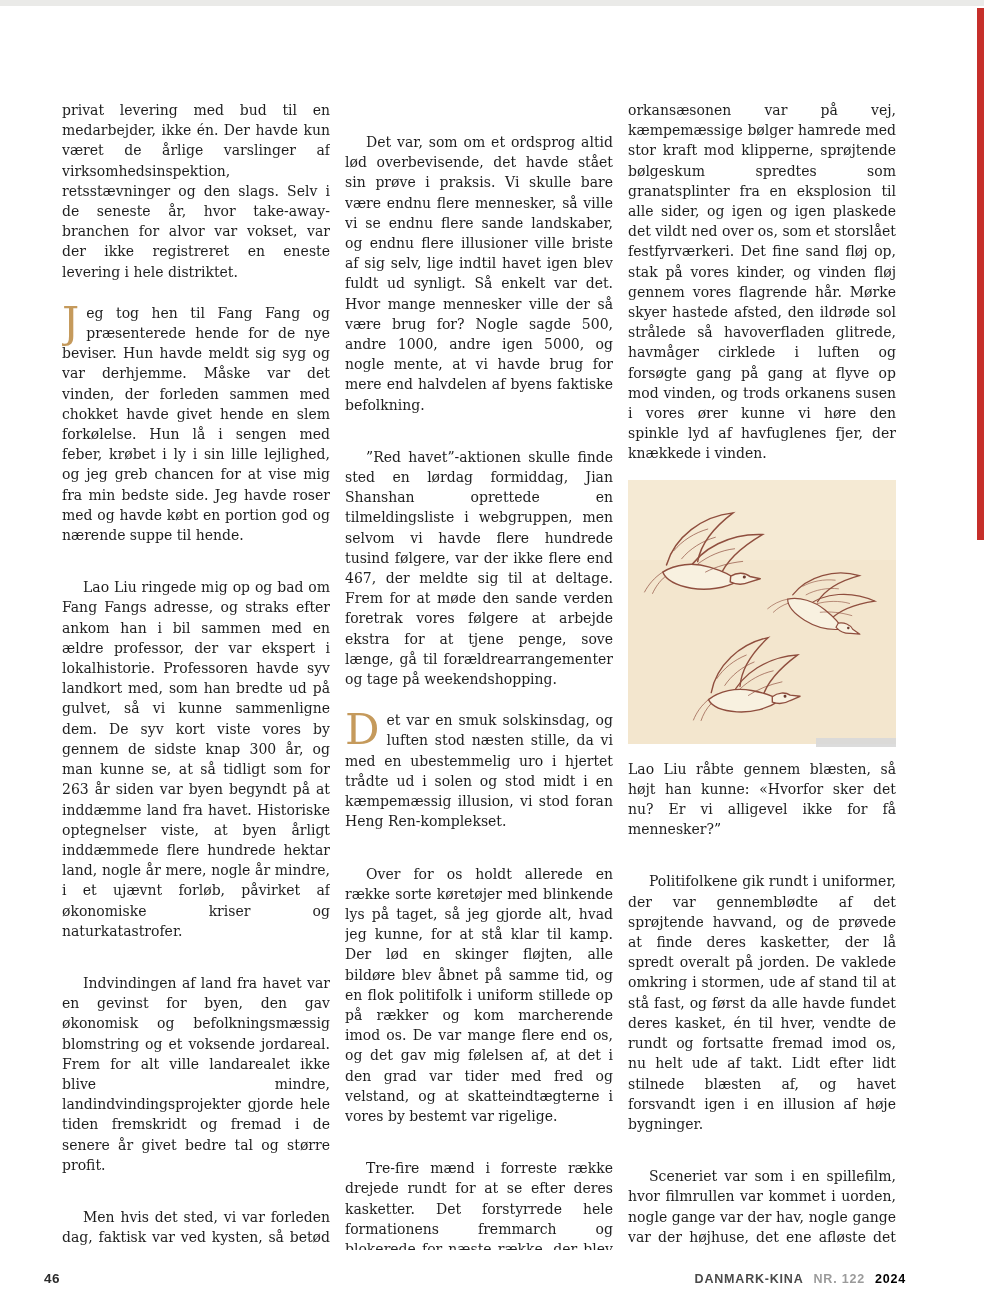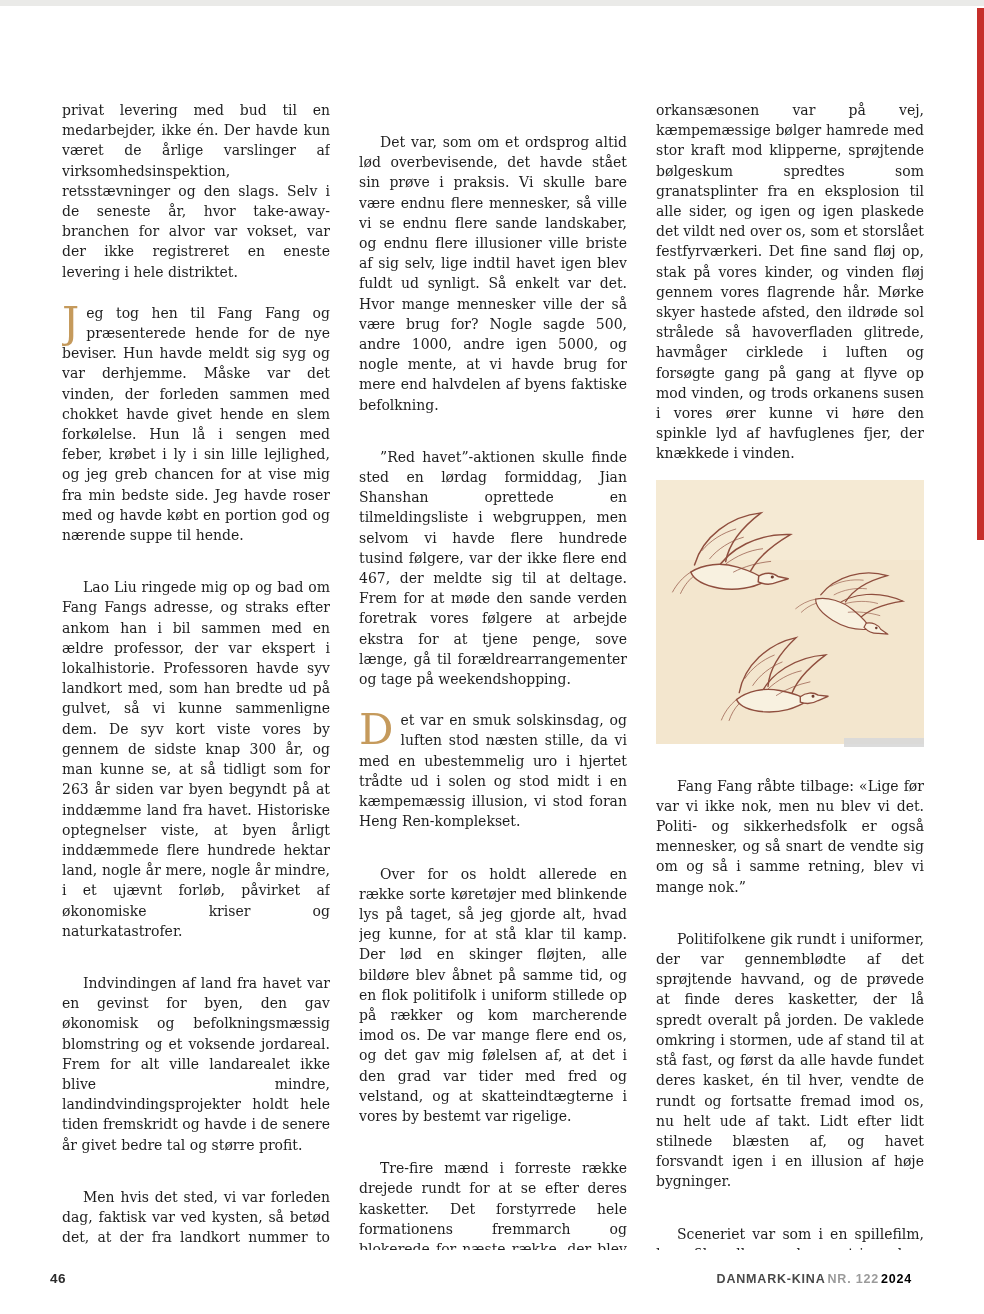--- a/index.html
+++ b/index.html
@@ -15,21 +15,21 @@
     background:#eaeae8;
   }
   .red-tab{
     position:absolute;top:8px;right:0;width:7px;height:532px;
     background:#c62f2a;
   }
   main.columns{
     position:absolute;left:62px;top:100px;width:862px;
     display:grid;
     grid-template-columns:repeat(3,268px);
-    column-gap:29px;
+    column-gap:15px;
   }
   .col{height:1150px;overflow:hidden;}
   p.para{
     margin:0;
     font-size:14px;
     line-height:20.2px;
     color:#1e1e1e;
     text-align:justify;
   }
   p.indent{text-indent:1.5em;margin-top:32px;}
@@ -50,43 +50,43 @@
   }
   figure.illustration svg{display:block;}
   .ln{fill:none;stroke:#8f4e3e;stroke-width:1.3;stroke-linecap:round;}
   .thin{stroke-width:0.8;opacity:0.75;}
   .bd{fill:#f8f1e0;stroke:#8f4e3e;stroke-width:1.3;stroke-linejoin:round;}
   .credit-bar{
     position:absolute;right:0;bottom:-3px;width:80px;height:9px;
     background:#d9d9d9;opacity:0.92;
   }
   footer{
-    position:absolute;left:50px;width:862px;bottom:28px;
+    position:absolute;left:44px;width:862px;bottom:28px;
     display:flex;justify-content:space-between;align-items:baseline;
     font-family:"Liberation Sans", sans-serif;
   }
   .page-num{font-size:13.5px;font-weight:bold;color:#2b2b2b;letter-spacing:0.4px;}
-  .footer-right{display:flex;gap:2px;align-items:baseline;}
+  .footer-right{display:flex;gap:10px;align-items:baseline;}
   .mag{font-size:12.5px;font-weight:bold;letter-spacing:0.8px;color:#4a4a4a;}
   .issue{font-size:12.5px;font-weight:bold;letter-spacing:0.8px;color:#9b9b9b;text-align:right;}
   .year{font-size:12.5px;font-weight:bold;letter-spacing:0.8px;color:#000000;}
 </style>
 </head>
 <body>
 
 <div class="page-edge-top"></div>
 <div class="red-tab"></div>
 
 <main class="columns">
   <section class="col">
     <div>
         <p class="para">privat levering med bud til en medarbejder, ikke én. Der havde kun været de årlige varslinger af virksomhedsinspektion, retsstævninger og den slags. Selv i de seneste år, hvor take-away-branchen for alvor var vokset, var der ikke registreret en eneste levering i hele distriktet.</p>
         <p class="para section-start"><span class="dropcap">J</span>eg tog hen til Fang Fang og præsenterede hende for de nye beviser. Hun havde meldt sig syg og var derhjemme. Måske var det vinden, der forleden sammen med chokket havde givet hende en slem forkølelse. Hun lå i sengen med feber, krøbet i ly i sin lille lejlighed, og jeg greb chancen for at vise mig fra min bedste side. Jeg havde roser med og havde købt en portion god og nærende suppe til hende.</p>
         <p class="para indent">Lao Liu ringede mig op og bad om Fang Fangs adresse, og straks efter ankom han i bil sammen med en ældre professor, der var ekspert i lokalhistorie. Professoren havde syv landkort med, som han bredte ud på gulvet, så vi kunne sammenligne dem. De syv kort viste vores by gennem de sidste knap 300 år, og man kunne se, at så tidligt som for 263 år siden var byen begyndt på at inddæmme land fra havet. Historiske optegnelser viste, at byen årligt inddæmmede flere hundrede hektar land, nogle år mere, nogle år mindre, i et ujævnt forløb, påvirket af økonomiske kriser og naturkatastrofer.</p>
-        <p class="para indent">Indvindingen af land fra havet var en gevinst for byen, den gav økonomisk og befolkningsmæssig blomstring og et voksende jordareal. Frem for alt ville landarealet ikke blive mindre, landindvindingsprojekter holdt hele tiden fremskridt og havde i de senere år givet bedre tal og større profit.</p>
+        <p class="para indent">Indvindingen af land fra havet var en gevinst for byen, den gav økonomisk og befolkningsmæssig blomstring og et voksende jordareal. Frem for alt ville landarealet ikke blive mindre, landindvindingsprojekter gjorde hele tiden fremskridt og fremad i de senere år givet bedre tal og større profit.</p>
         <p class="para indent">Men hvis det sted, vi var forleden dag, faktisk var ved kysten, så betød det, at der fra landkort nummer to begyndte at forekomme fejl i optegnelserne. Ifølge dateringen var kortet tegnet i december 2046, altså 197 år tidligere, så løgnen måtte være startet for mere end 200 år siden.</p>
       </div>
   </section>
 
   <section class="col">
     <div>
         <p class="para indent">Det var, som om et ordsprog altid lød overbevisende, det havde stået sin prøve i praksis. Vi skulle bare være endnu flere mennesker, så ville vi se endnu flere sande landskaber, og endnu flere illusioner ville briste af sig selv, lige indtil havet igen blev fuldt ud synligt. Så enkelt var det. Hvor mange mennesker ville der så være brug for? Nogle sagde 500, andre 1000, andre igen 5000, og nogle mente, at vi havde brug for mere end halvdelen af byens faktiske befolkning.</p>
         <p class="para indent">”Red havet”-aktionen skulle finde sted en lørdag formiddag, Jian Shanshan oprettede en tilmeldingsliste i webgruppen, men selvom vi havde flere hundrede tusind følgere, var der ikke flere end 467, der meldte sig til at deltage. Frem for at møde den sande verden foretrak vores følgere at arbejde ekstra for at tjene penge, sove længe, gå til forældrearrangementer og tage på weekendshopping.</p>
         <p class="para section-start"><span class="dropcap">D</span>et var en smuk solskinsdag, og luften stod næsten stille, da vi med en ubestemmelig uro i hjertet trådte ud i solen og stod midt i en kæmpemæssig illusion, vi stod foran Heng Ren-komplekset.</p>
         <p class="para indent">Over for os holdt allerede en række sorte køretøjer med blinkende lys på taget, så jeg gjorde alt, hvad jeg kunne, for at stå klar til kamp. Der lød en skinger fløjten, alle bildøre blev åbnet på samme tid, og en flok politifolk i uniform stillede op på rækker og kom marcherende imod os. De var mange flere end os, og det gav mig følelsen af, at det i den grad var tider med fred og velstand, og at skatteindtægterne i vores by bestemt var rigelige.</p>
@@ -119,21 +119,21 @@
           </g>
         </defs>
         <use href="#gull" transform="translate(40,78) scale(1.12) rotate(-6)"></use>
         <use href="#gull" transform="translate(168,110) scale(0.92) rotate(16)"></use>
         <use href="#gull" transform="translate(84,206) scale(1.05) rotate(-12)"></use>
       </svg>
       <div class="credit-bar"></div>
     </figure>
 
     <div>
-        <p class="para indent">Fang Fang råbte tilbage: «Lige før var vi ikke nok, men nu blev vi det. Politi- og sikkerhedsfolk er også mennesker, og så snart de vendte sig om og så i samme retning, blev vi mange nok.”</p>
+        <p class="para">Lao Liu råbte gennem blæsten, så højt han kunne: «Hvorfor sker det nu? Er vi alligevel ikke for få mennesker?”</p>
         <p class="para indent">Politifolkene gik rundt i uniformer, der var gennemblødte af det sprøjtende havvand, og de prøvede at finde deres kasketter, der lå spredt overalt på jorden. De vaklede omkring i stormen, ude af stand til at stå fast, og først da alle havde fundet deres kasket, én til hver, vendte de rundt og fortsatte fremad imod os, nu helt ude af takt. Lidt efter lidt stilnede blæsten af, og havet forsvandt igen i en illusion af høje bygninger.</p>
         <p class="para indent">Sceneriet var som i en spillefilm, hvor filmrullen var kommet i uorden, nogle gange var der hav, nogle gange var der højhuse, det ene afløste det andet, og til sidst stod billedet af højhusene tilbage. Det smukke vejr var som låst fast og havde igen erobret hele vores synsvidde, mens politifolkenes uniformer stadig var drivende våde.</p>
       </div>
   </section>
 </main>
 
 <footer>
   <span class="page-num">46</span>
   <div class="footer-right">
     <span class="mag">DANMARK-KINA</span>

